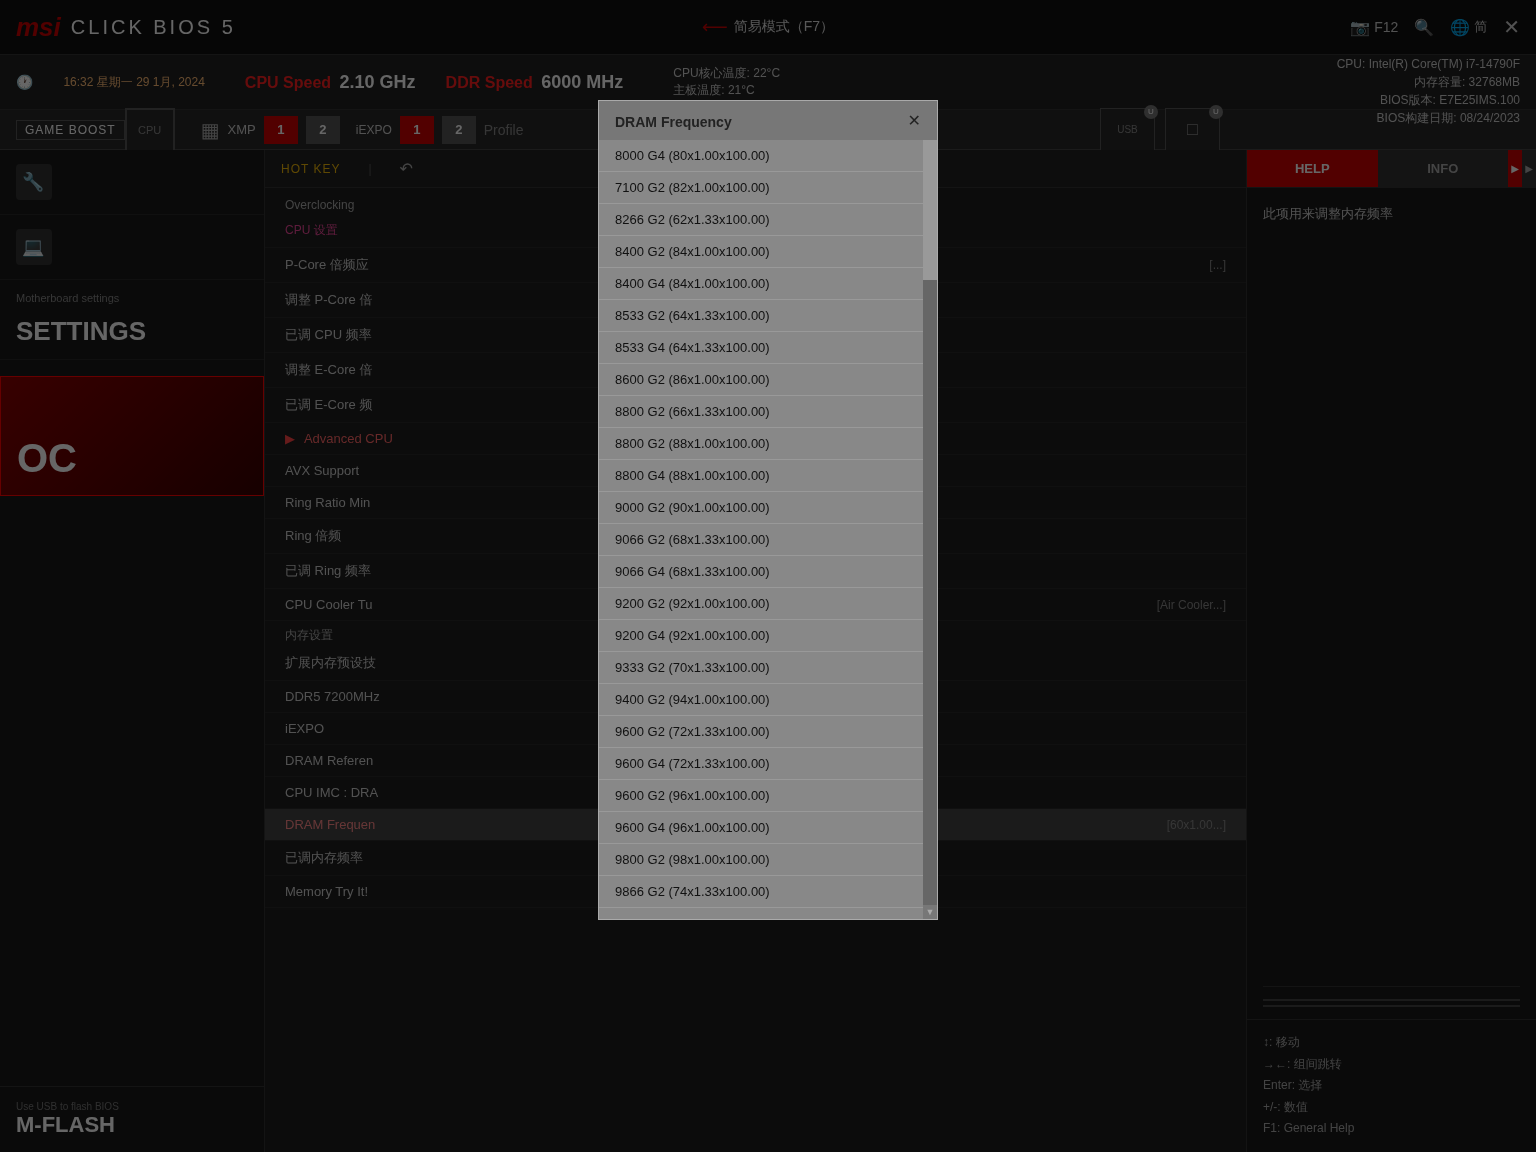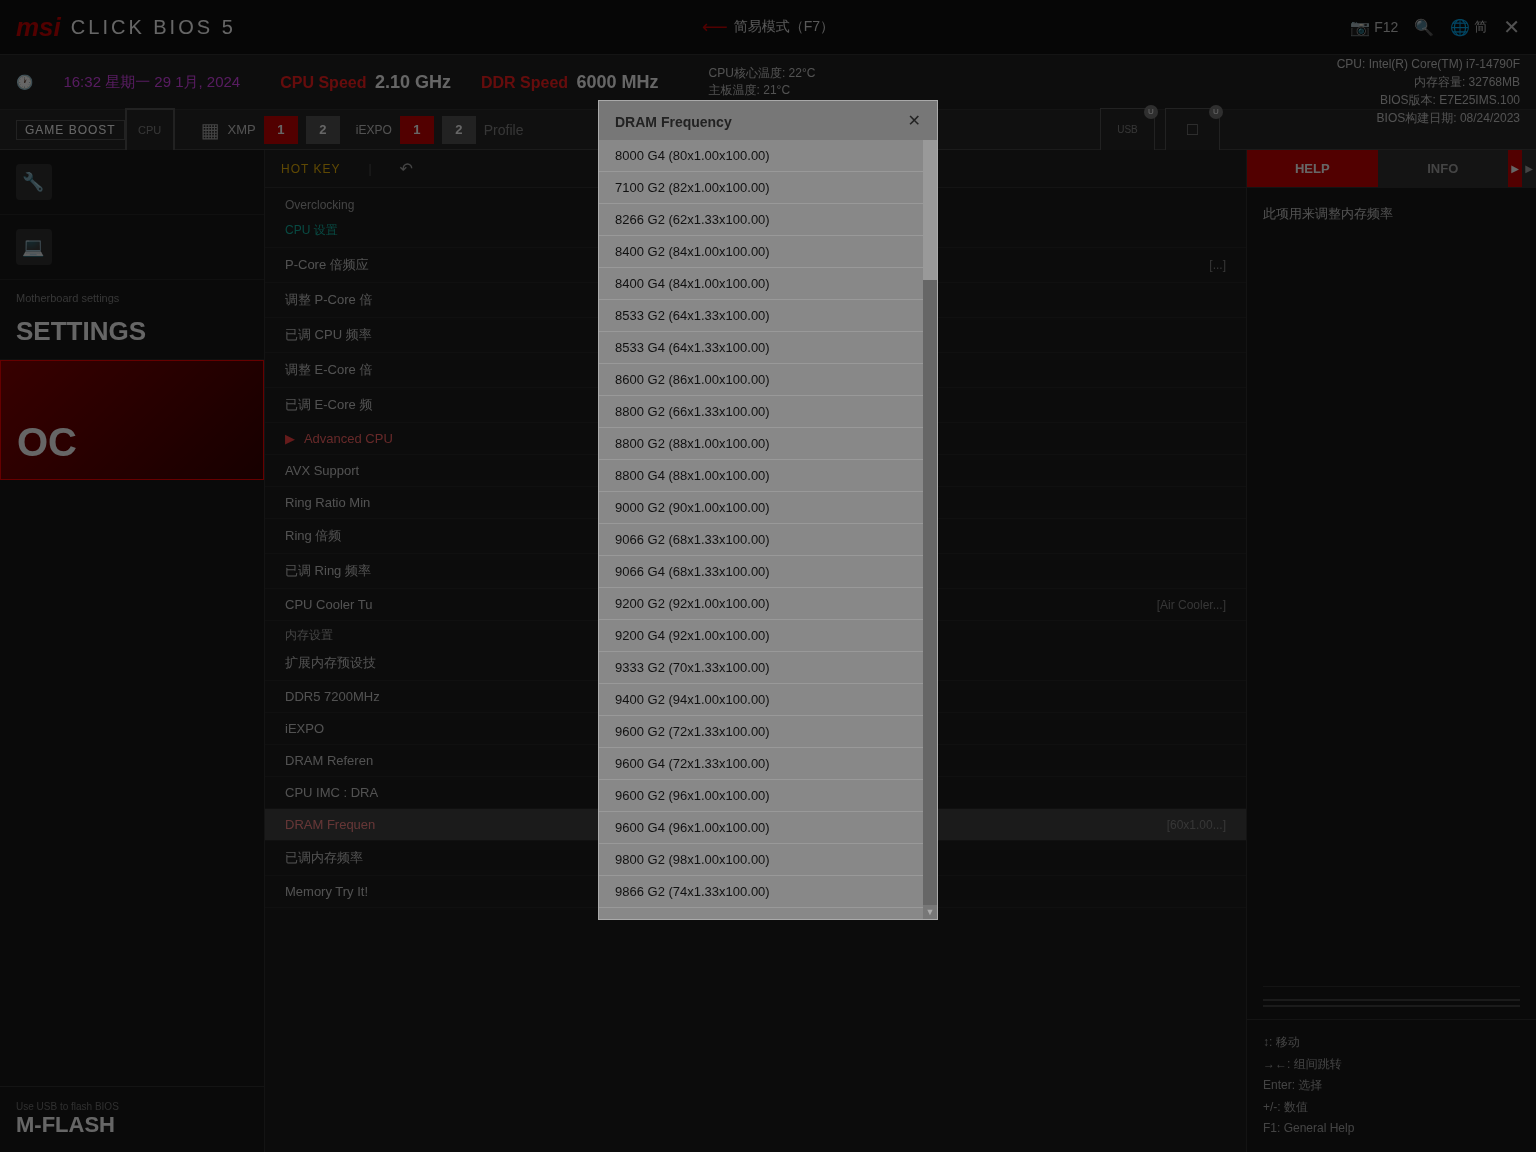--- a/index.html
+++ b/index.html
@@ -308,21 +308,21 @@
     <button class="top-right-btn">
       <span style="font-size:16px;">🌐</span>
       <span style="font-size:13px;">简</span>
     </button>
     <button class="close-btn">✕</button>
   </div>
 </div>
 
 <div class="info-bar">
   <span style="color:#888;font-size:14px;">🕐</span>
-  <span style="color:#d946ef;font-size:15px;">16:32  星期一  29 1月, 2024</span>
+  <span style="color:#fdba74;font-size:12px;">16:32  星期一  29 1月, 2024</span>
   <div style="margin-left:10px;">
     <span class="cpu-speed-label">CPU Speed</span>
     <span class="cpu-speed-val">2.10 GHz</span>
   </div>
   <div>
     <span class="ddr-speed-label">DDR Speed</span>
     <span class="ddr-speed-val">6000 MHz</span>
   </div>
   <div style="margin-left:20px;">
     <div style="color:#ccc;font-size:12px;">CPU核心温度: 22°C</div>
@@ -377,21 +377,21 @@
     </div>
     <div class="sidebar-item">
       <div class="sidebar-item-icon">💻</div>
     </div>
 
     <div class="sidebar-item" style="flex-direction:column;align-items:flex-start;padding:12px 16px;">
       <span style="color:#888;font-size:11px;">Motherboard settings</span>
       <span style="color:white;font-size:26px;font-weight:bold;">SETTINGS</span>
     </div>
 
-    <div class="oc-item" style="flex: 0 0 120px;display:flex;align-items:flex-end;padding:14px 16px;">
+    <div class="oc-item" style="flex: 0 0 120px;display:flex;align-items:flex-end;padding:14px 16px;margin-top:16px;">
       <span style="color:white;font-size:40px;font-weight:bold;">OC</span>
     </div>
 
     <div class="mflash-section" style="margin-top:auto;padding:14px 16px;border-top:1px solid #333;">
       <div style="color:#777;font-size:10px;">Use USB to flash BIOS</div>
       <div style="color:white;font-size:22px;font-weight:bold;">M-FLASH</div>
     </div>
   </div>
 
   <div class="center-content">
@@ -399,21 +399,21 @@
     <div class="hotkey-bar">
       <span style="color:#eab308;font-size:12px;letter-spacing:1px;">HOT KEY</span>
       <span style="color:#555;margin:0 8px;">|</span>
       <button style="background:transparent;border:none;color:#aaa;font-size:16px;cursor:pointer;">↶</button>
     </div>
 
     <div class="oc-menu">
       <div class="section-label">Overclocking</div>
 
       <div class="oc-menu-item">
-        <span style="color:#14b8a6;font-size:12px;">CPU 设置</span>
+        <span style="color:#ec4899;font-size:12px;">CPU 设置</span>
       </div>
       <div class="oc-menu-item">
         <span>P-Core 倍频应</span>
         <span class="val">[...]</span>
       </div>
       <div class="oc-menu-item">
         <span>调整 P-Core 倍</span>
       </div>
       <div class="oc-menu-item">
         <span>已调 CPU 频率</span>

